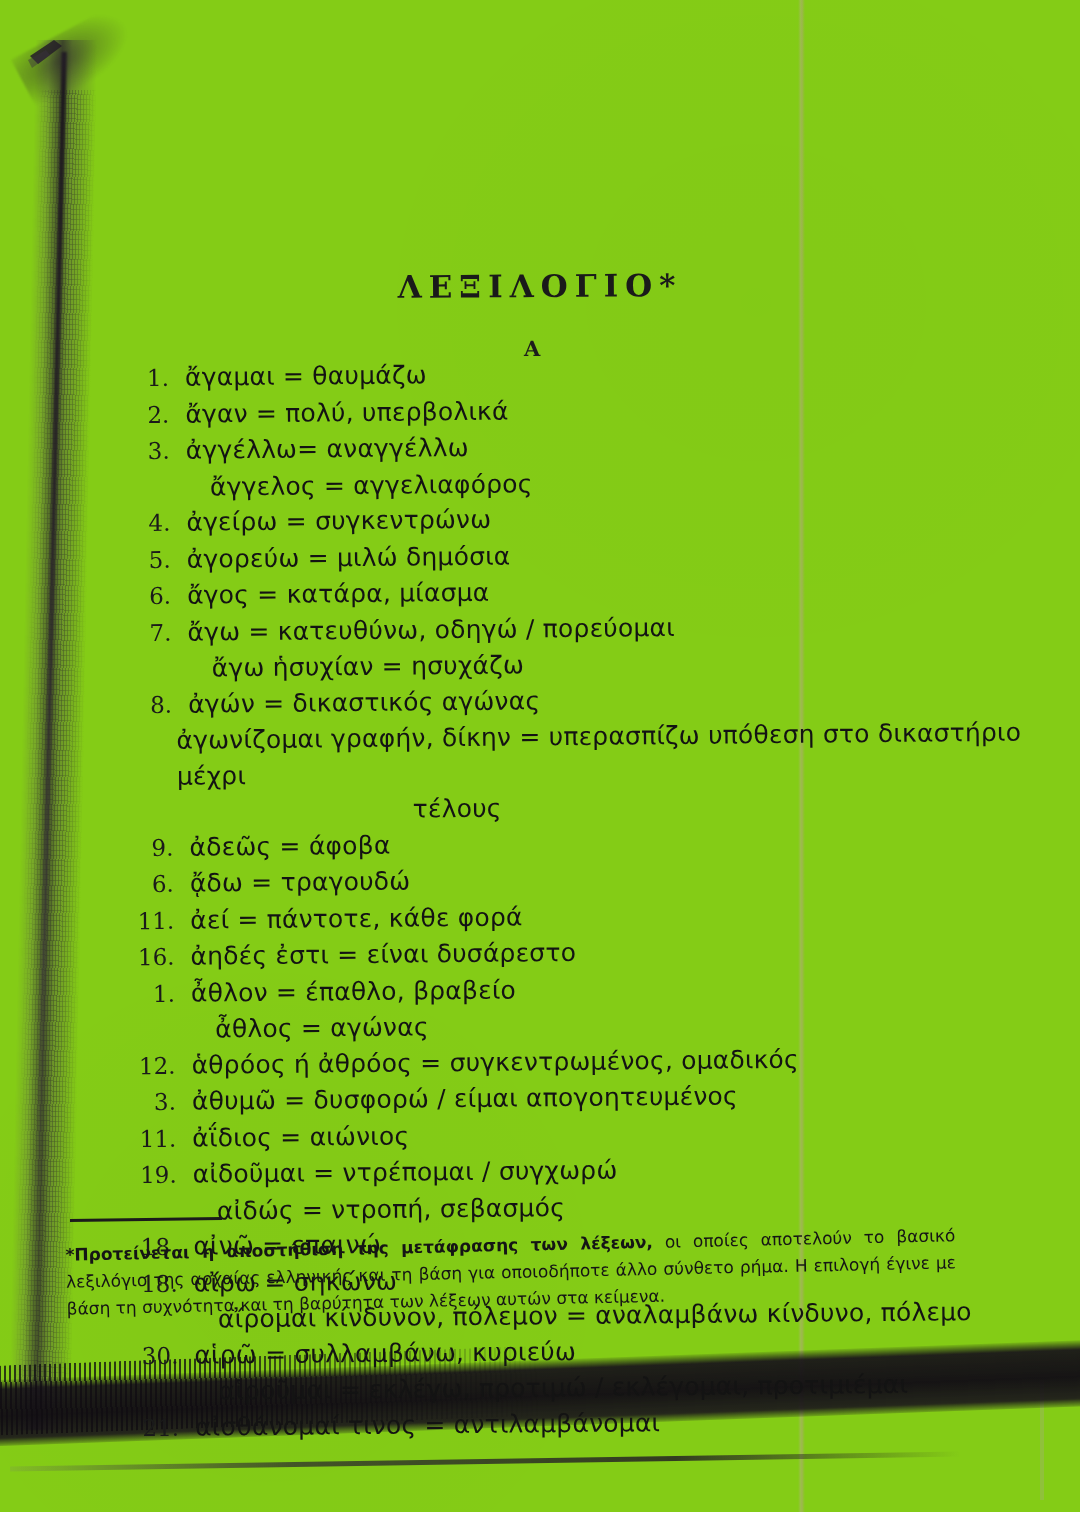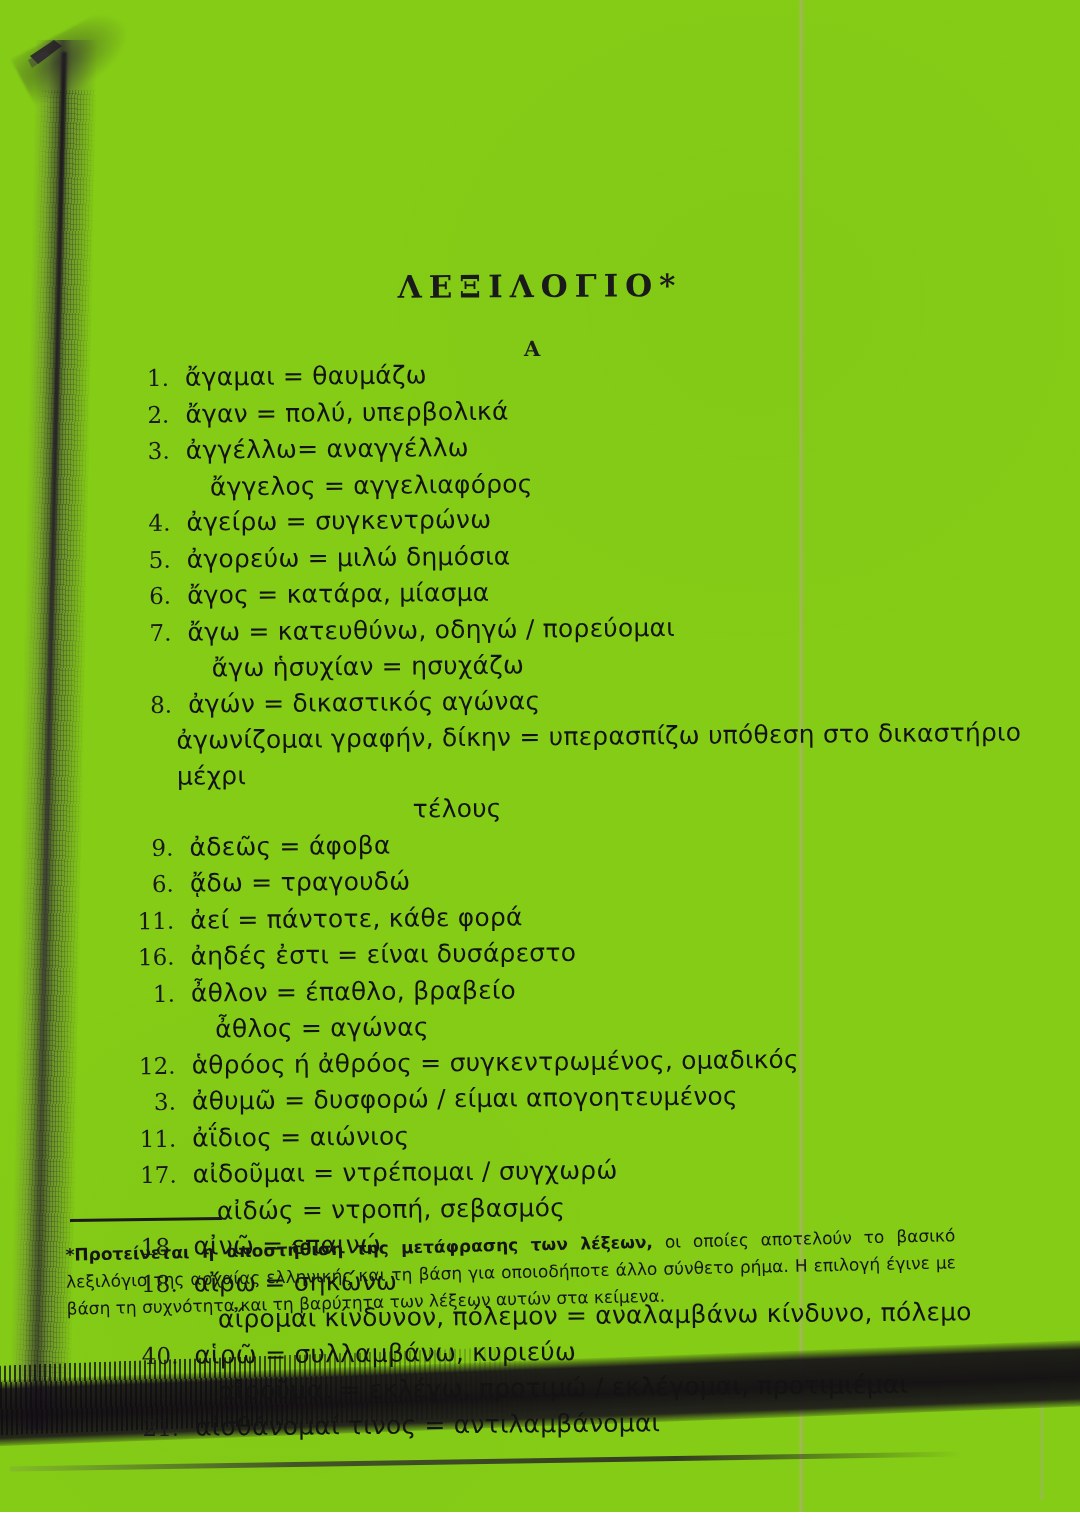--- a/index.html
+++ b/index.html
@@ -431,41 +431,41 @@
           </div>
         </div>
         <div class="entry">
           <div class="entry-main">
             <span class="entry-num">11.</span>
             <span class="entry-text">ἀΐδιος = αιώνιος</span>
           </div>
         </div>
         <div class="entry">
           <div class="entry-main">
-            <span class="entry-num">17.</span>
+            <span class="entry-num">19.</span>
             <span class="entry-text">αἰδοῦμαι = ντρέπομαι / συγχωρώ</span>
           </div>
           <div class="entry-sub">αἰδώς = ντροπή, σεβασμός</div>
         </div>
         <div class="entry">
           <div class="entry-main">
             <span class="entry-num">18.</span>
             <span class="entry-text">αἰνῶ = επαινώ</span>
           </div>
         </div>
         <div class="entry">
           <div class="entry-main">
             <span class="entry-num">18.</span>
             <span class="entry-text">αἴρω = σηκώνω</span>
           </div>
           <div class="entry-sub">αἴρομαι κίνδυνον, πόλεμον = αναλαμβάνω κίνδυνο, πόλεμο</div>
         </div>
         <div class="entry">
           <div class="entry-main">
-            <span class="entry-num">40.</span>
+            <span class="entry-num">30.</span>
             <span class="entry-text">αἱρῶ = συλλαμβάνω, κυριεύω</span>
           </div>
           <div class="entry-sub">αἱροῦμαι = εκλέγω, προτιμώ / εκλέγομαι, προτιμιέμαι</div>
         </div>
         <div class="entry">
           <div class="entry-main">
             <span class="entry-num">21.</span>
             <span class="entry-text">αἰσθάνομαί τινος = αντιλαμβάνομαι</span>
           </div>
         </div>

